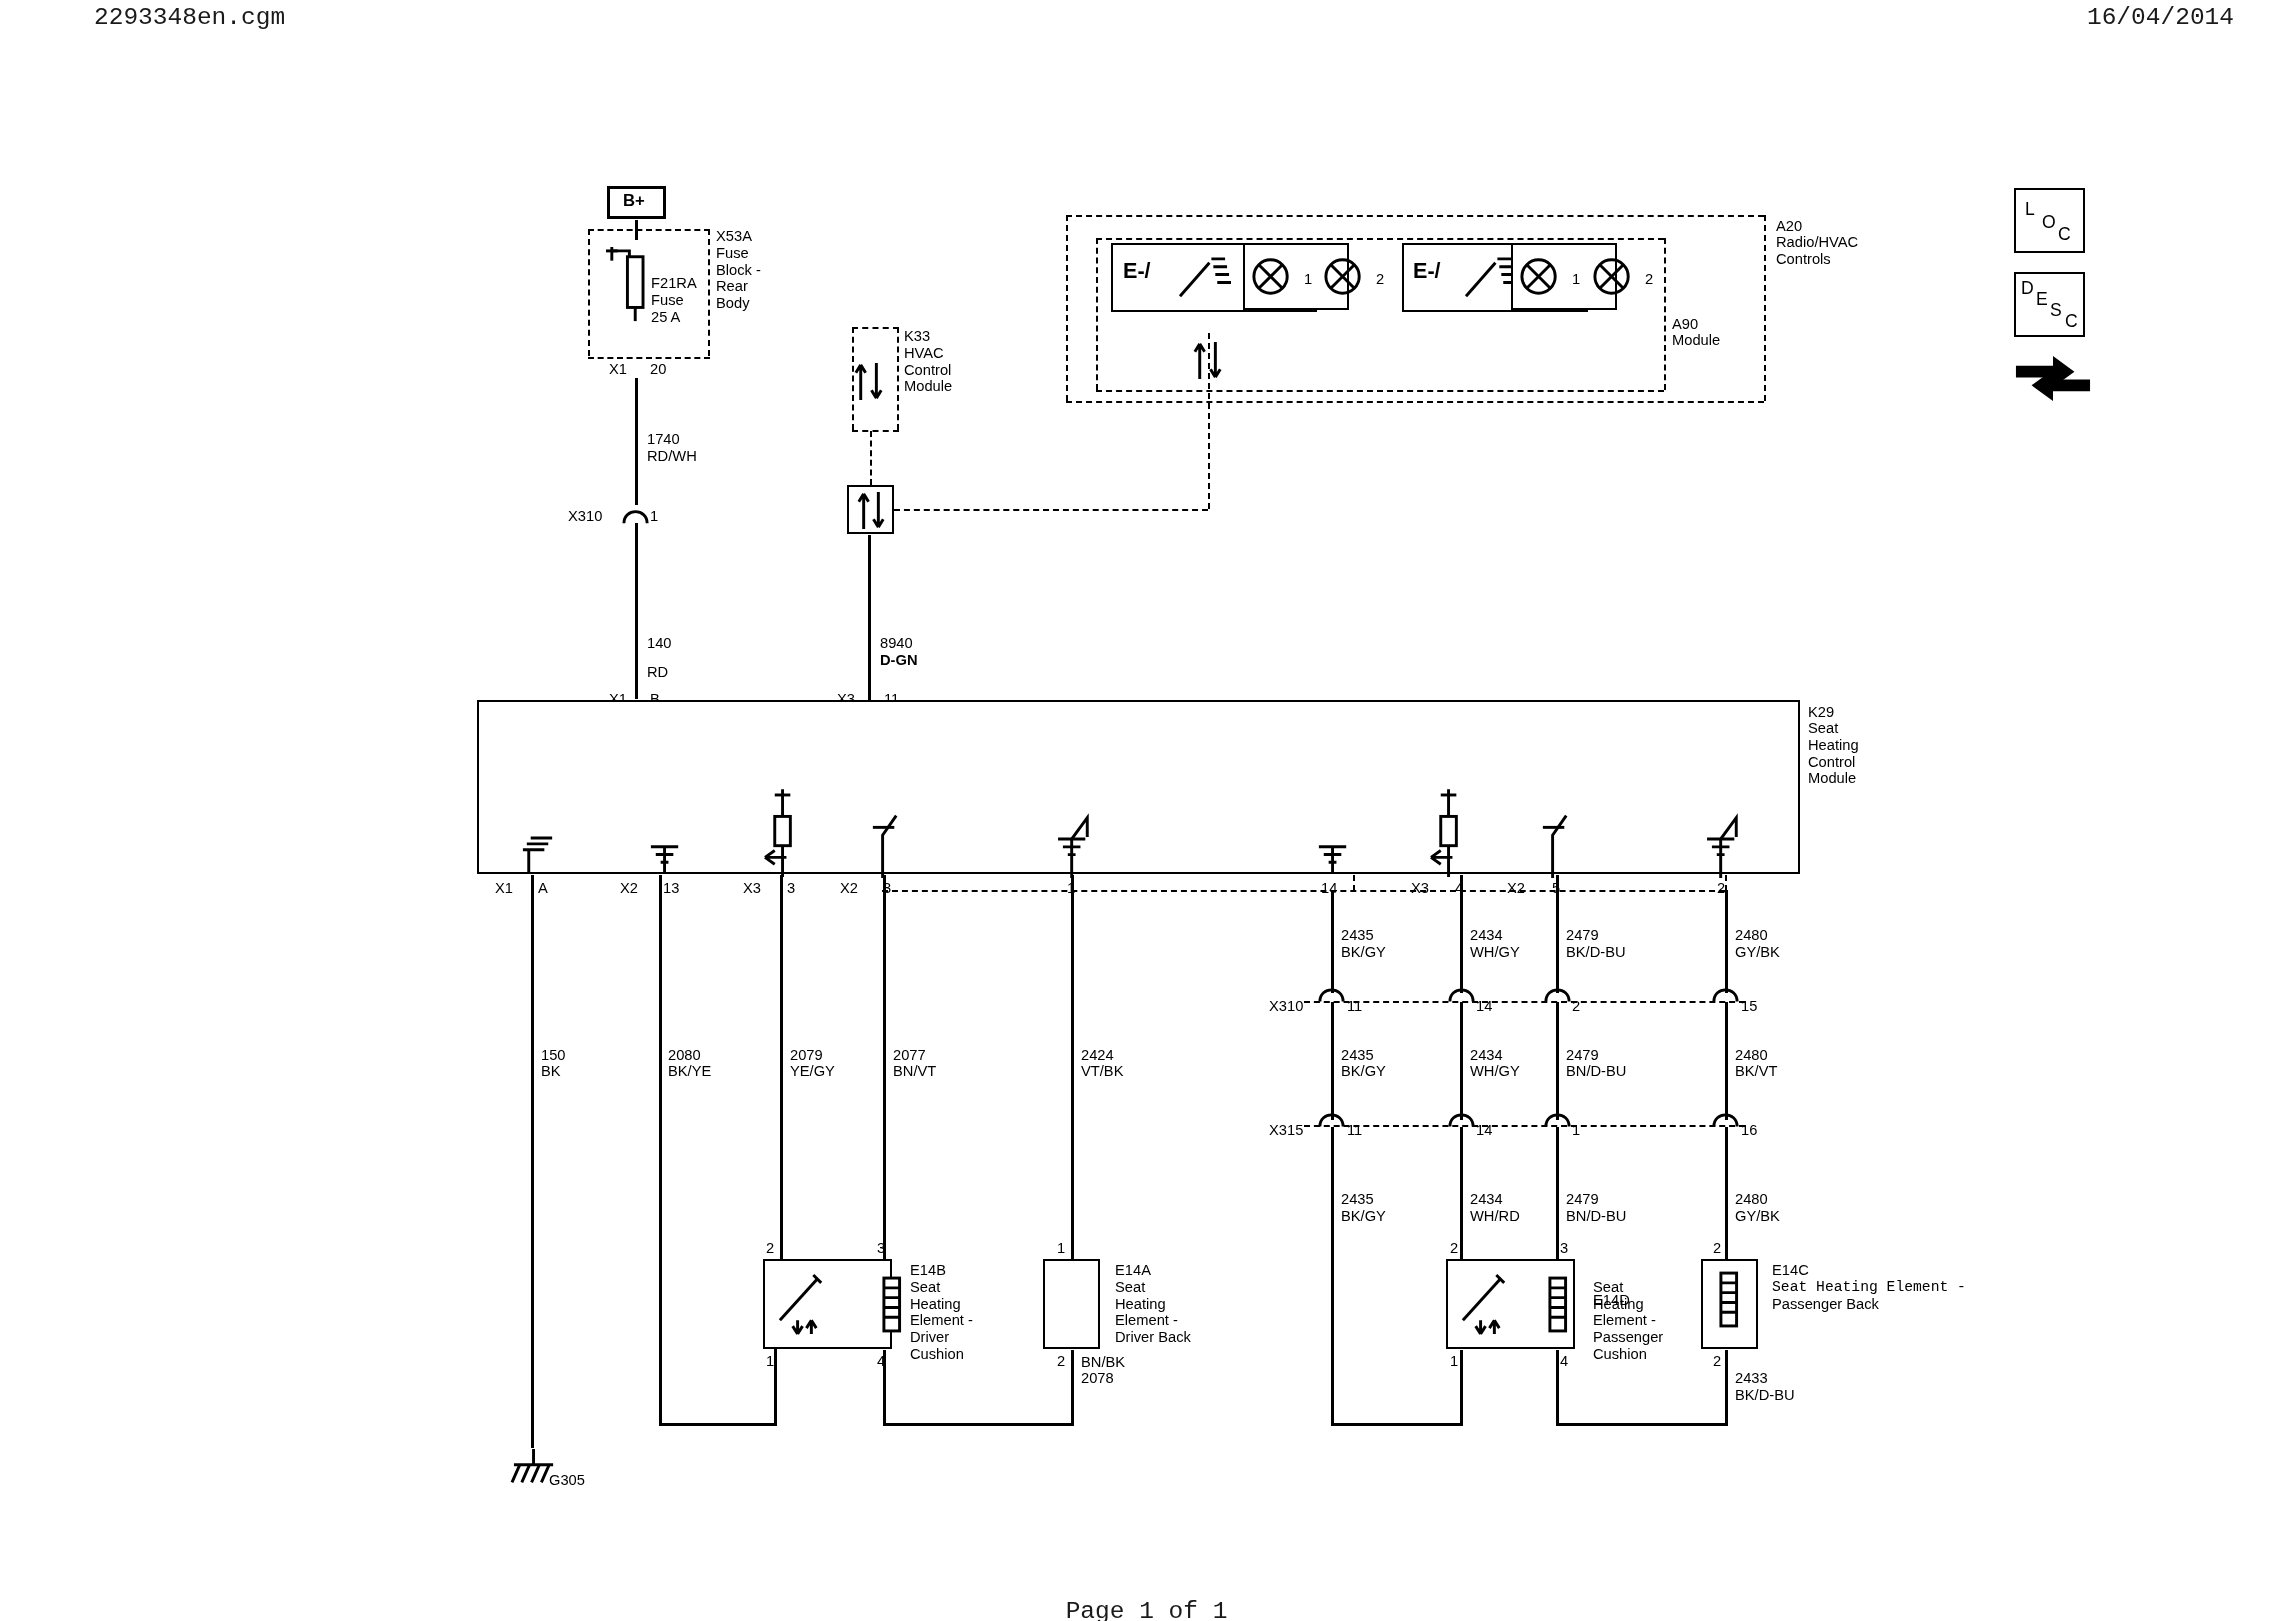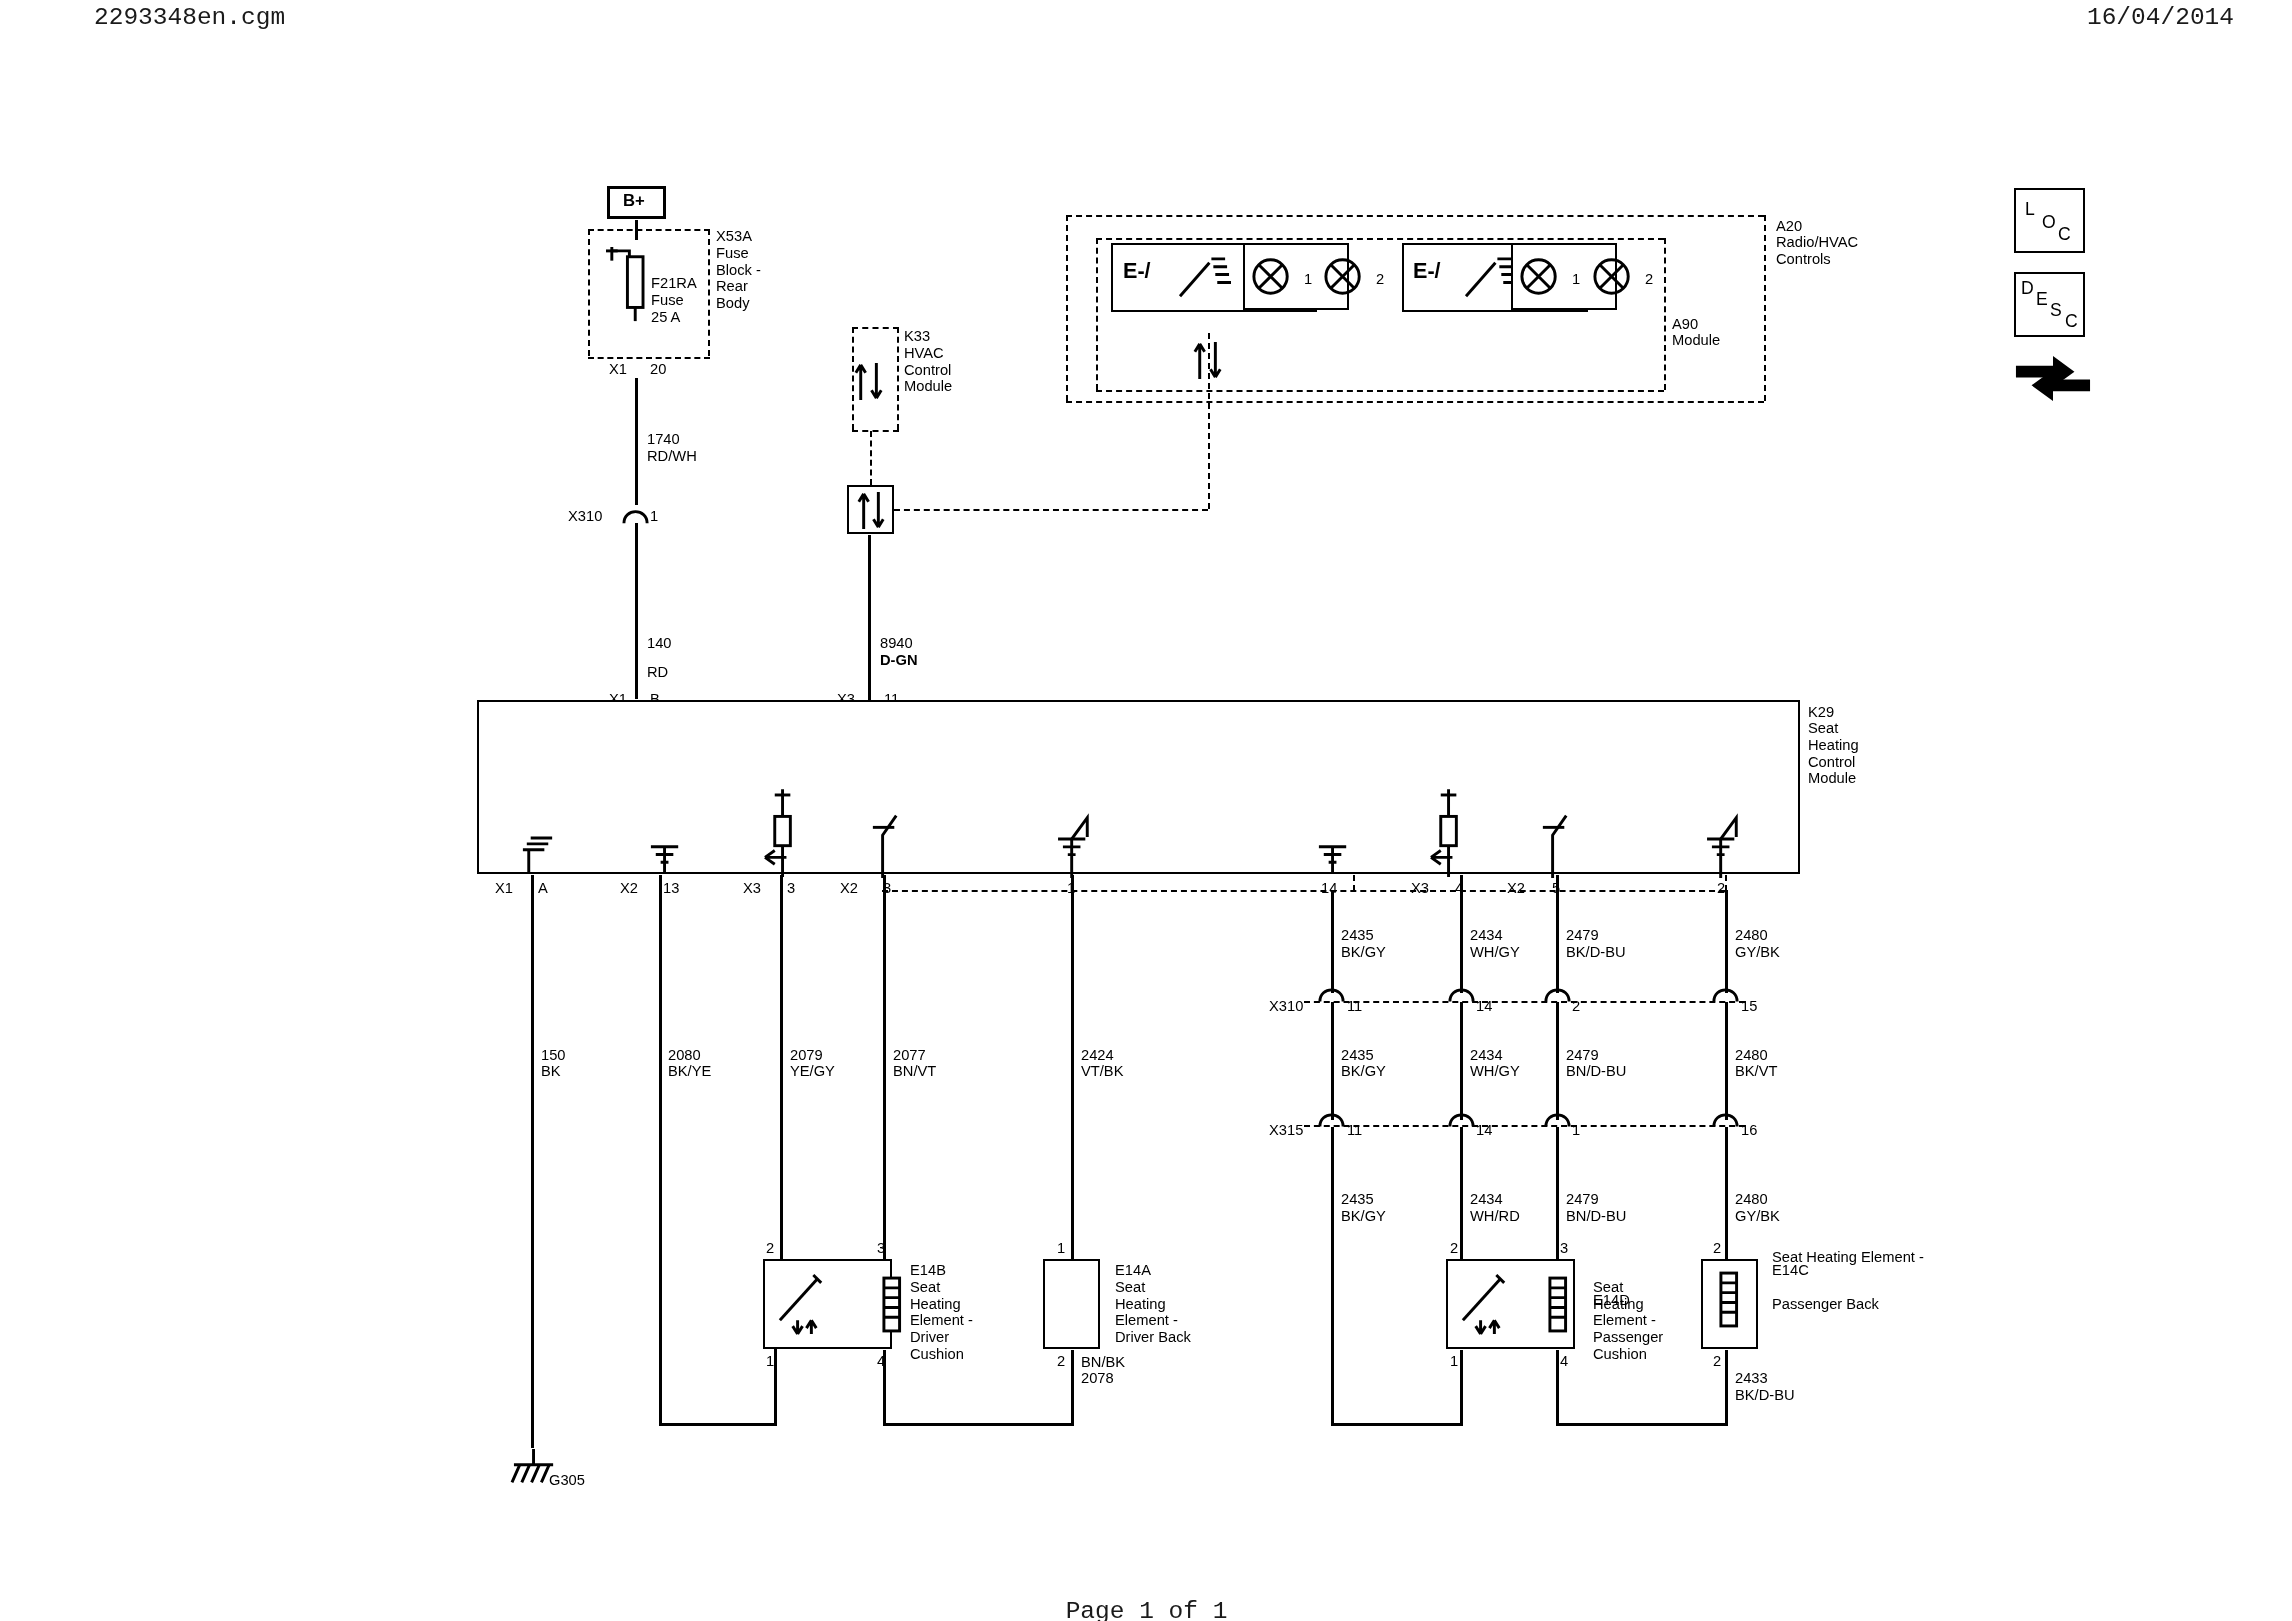--- a/index.html
+++ b/index.html
@@ -437,20 +437,20 @@
   <div class="ln h" style="left:1556px;top:1423px;width:172px;"></div>
 
   <div class="box" style="left:1701px;top:1259px;width:57px;height:90px;"></div>
   <svg style="position:absolute;left:1717px;top:1269px;" width="23.5" height="61" viewBox="0 0 24 62">
     <rect x="4" y="4" width="16" height="54" stroke="#000" stroke-width="3" fill="#fff"></rect>
     <path d="M4 14 L20 14 M4 24 L20 24 M4 34 L20 34 M4 44 L20 44" stroke="#000" stroke-width="3"></path>
   </svg>
   <div class="lbl" style="left:1713px;top:1240px;">2</div>
   <div class="lbl" style="left:1713px;top:1353px;">2</div>
   <div class="lbl" style="left:1772px;top:1262px;">E14C</div>
-  <div class="lbl" style="left:1772px;top:1249px;">Seat Heating Element -</div>
+  <div class="lbl" style="left:1772px;top:1279px;font-family:Liberation Mono, monospace;">Seat Heating Element -</div>
   <div class="lbl" style="left:1772px;top:1296px;">Passenger Back</div>
   <div class="ln v" style="left:1725px;top:1350px;height:76px;"></div>
   <div class="lbl" style="left:1735px;top:1370px;">2433</div>
   <div class="lbl" style="left:1735px;top:1387px;">BK/D-BU</div>
 
 </div>
 
 
 </body></html>

